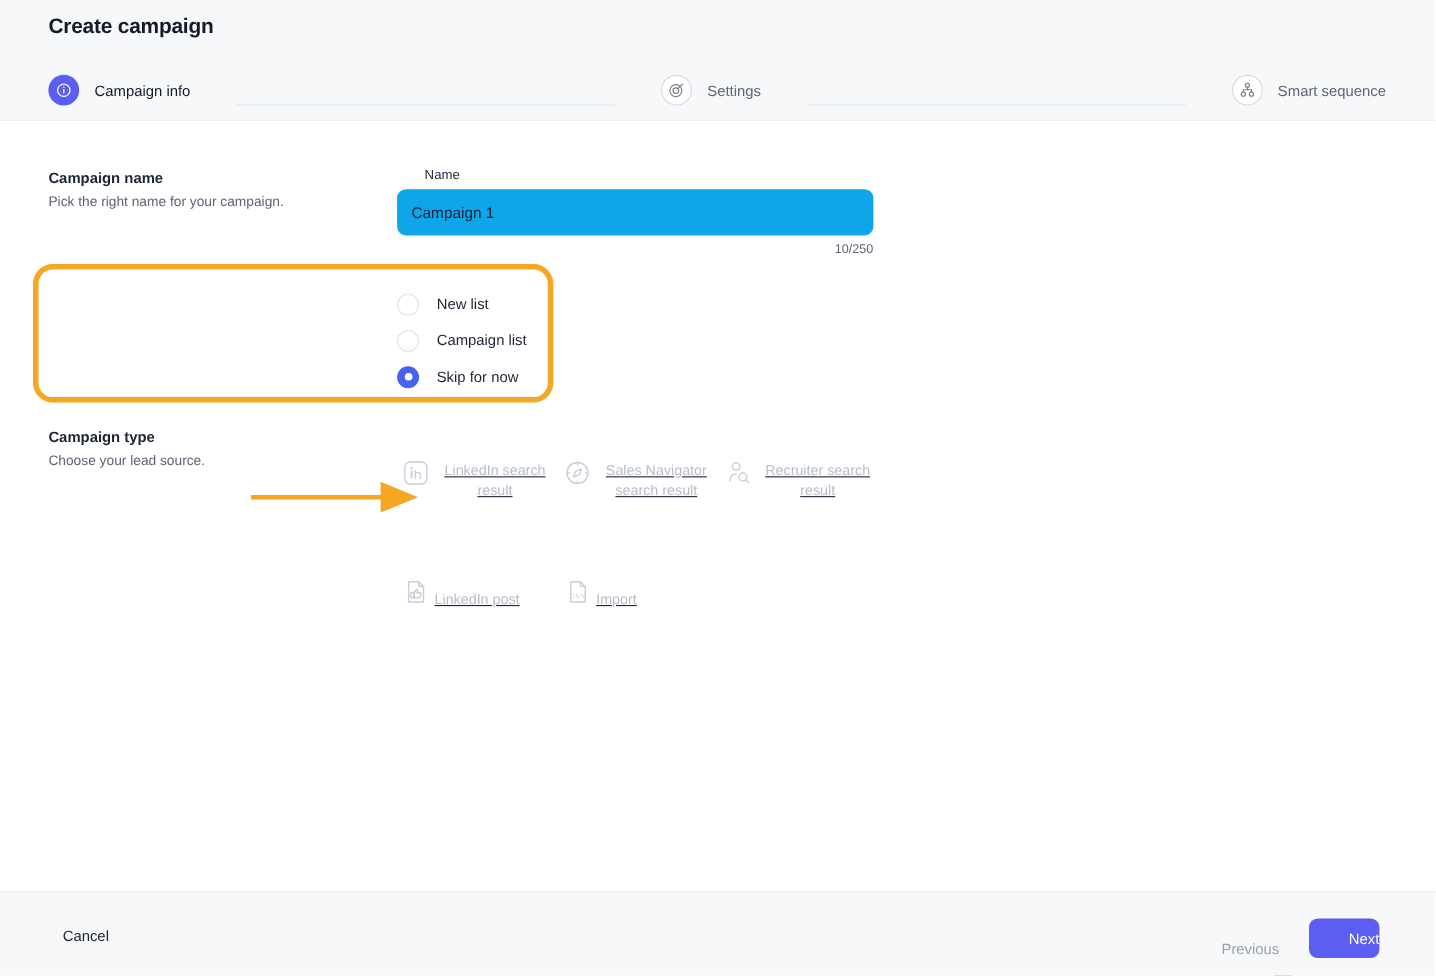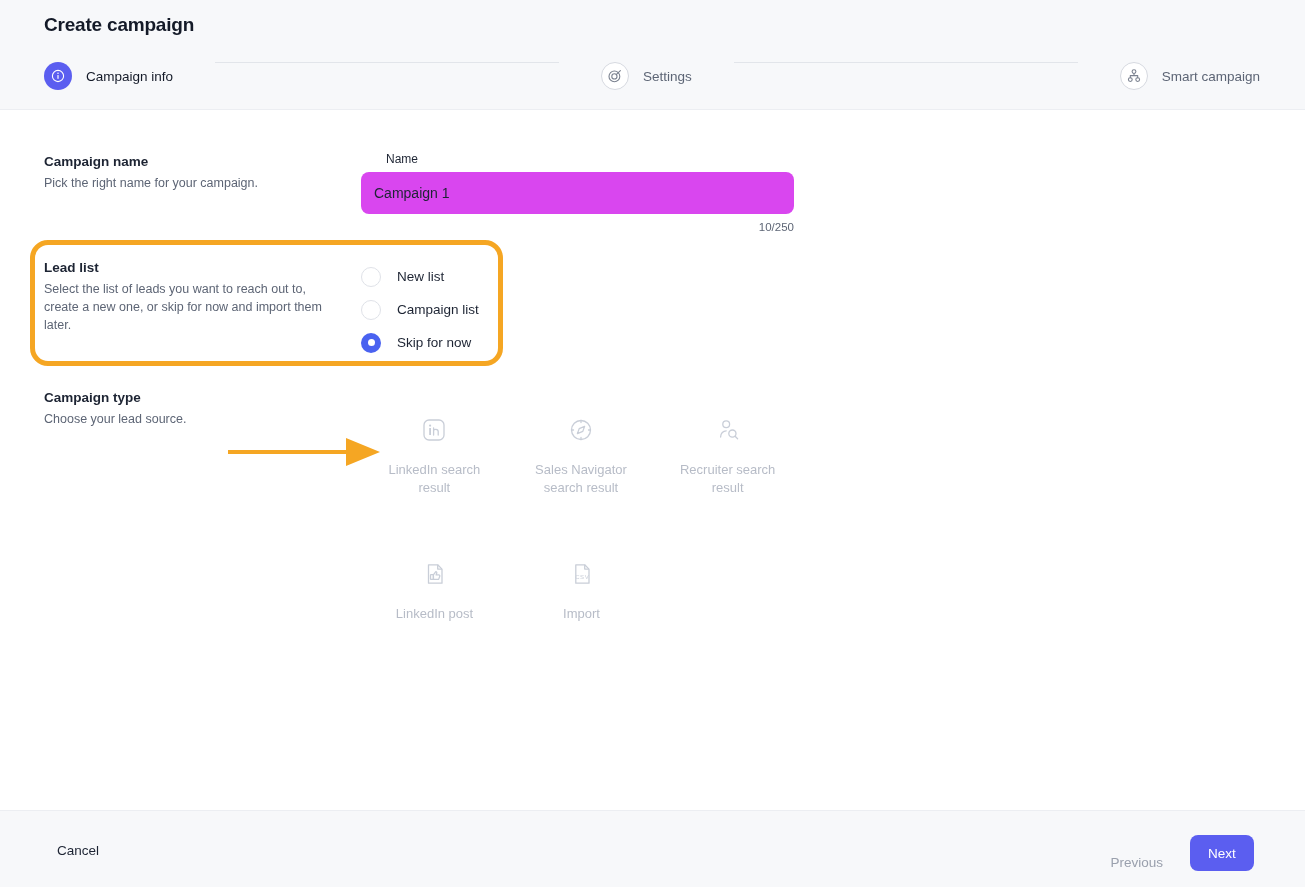--- a/index.html
+++ b/index.html
@@ -36,21 +36,21 @@
   }
 
   
   .stepper {
     position: absolute;
     left: 44px;
     top: 62px;
     width: 1216px;
     height: 34px;
     display: flex;
-    align-items: flex-start;
+    align-items: flex-end;
     gap: 24px;
   }
   .step {
     display: flex;
     align-items: center;
     flex: 0 0 auto;
   }
   .step-icon {
     width: 28px;
     height: 28px;
@@ -118,21 +118,21 @@
   }
   .field-label {
     font-size: 12px;
     color: #1d2433;
     margin-bottom: 6px;
     margin-left: 25px;
   }
   .name-input {
     width: 433px;
     height: 42px;
-    background: #d946ef;
+    background: #0ea5e9;
     border: none;
     border-radius: 8px;
     padding: 0 13px;
     font-family: "Liberation Sans", sans-serif;
     font-size: 14px;
     color: #1d2433;
     outline: none;
   }
   .char-counter {
     text-align: right;
@@ -225,23 +225,24 @@
     left: 361px;
     top: 295px;
     width: 440px;
   }
   .type-row {
     display: flex;
   }
   .type-card {
     width: 147px;
     display: flex;
-    flex-direction: column;
+    flex-direction: row;
     align-items: center;
     padding-top: 8px;
+    text-decoration: underline;
   }
   .type-icon {
     width: 34px;
     height: 34px;
     display: flex;
     align-items: center;
     justify-content: center;
     margin-bottom: 14px;
   }
   .type-label {
@@ -292,20 +293,21 @@
     top: 24px;
     width: 64px;
     height: 36px;
     background: #5b5ef0;
     border: none;
     border-radius: 8px;
     color: #ffffff;
     font-size: 13.5px;
     font-family: "Liberation Sans", sans-serif;
     cursor: pointer;
+    text-align: right;
   }
 </style>
 </head>
 <body>
 
 <div class="header">
   <div class="page-title">Create campaign</div>
 
   <div class="stepper">
 
@@ -337,45 +339,41 @@
 
     <div class="step">
       <span class="step-icon inactive">
         <svg width="16" height="16" viewBox="0 0 16 16" fill="none" stroke="#7a818f" stroke-width="1.1">
           <circle cx="8" cy="3.6" r="1.9"></circle>
           <circle cx="4.3" cy="11.6" r="1.9"></circle>
           <circle cx="11.7" cy="11.6" r="1.9"></circle>
           <path d="M8 5.5 V7.6 M4.3 9.7 V7.6 H11.7 V9.7" stroke-linecap="round" stroke-linejoin="round"></path>
         </svg>
       </span>
-      <span class="step-label inactive">Smart campaign</span>
+      <span class="step-label inactive">Smart sequence</span>
     </div>
 
   </div>
 </div>
 
 <div class="main">
 
   <div class="row-label-block sec-name">
     <div class="row-title">Campaign name</div>
     <div class="row-desc">Pick the right name for your campaign.</div>
   </div>
 
   <div class="name-field-wrap">
     <div class="field-label">Name</div>
     <input class="name-input" type="text" value="Campaign 1" style="">
     <div class="char-counter">10/250</div>
   </div>
 
   <div class="highlight-box"></div>
 
-  <div class="sec-lead-label">
-    <div class="row-title">Lead list</div>
-    <div class="row-desc">Select the list of leads you want to reach out to, create a new one, or skip for now and import them later.</div>
-  </div>
 
   <div class="radio-group">
     <div class="radio-row">
       <span class="radio off"></span>
       <span class="radio-label">New list</span>
     </div>
     <div class="radio-row">
       <span class="radio off"></span>
       <span class="radio-label">Campaign list</span>
     </div>

